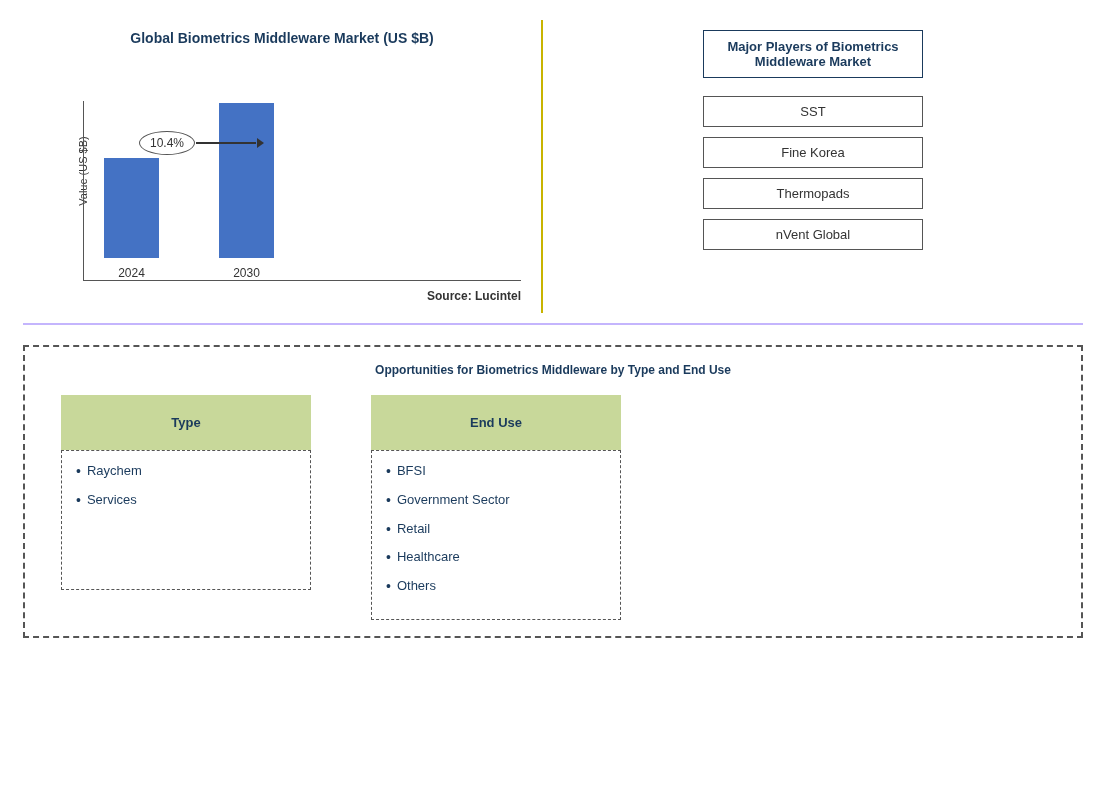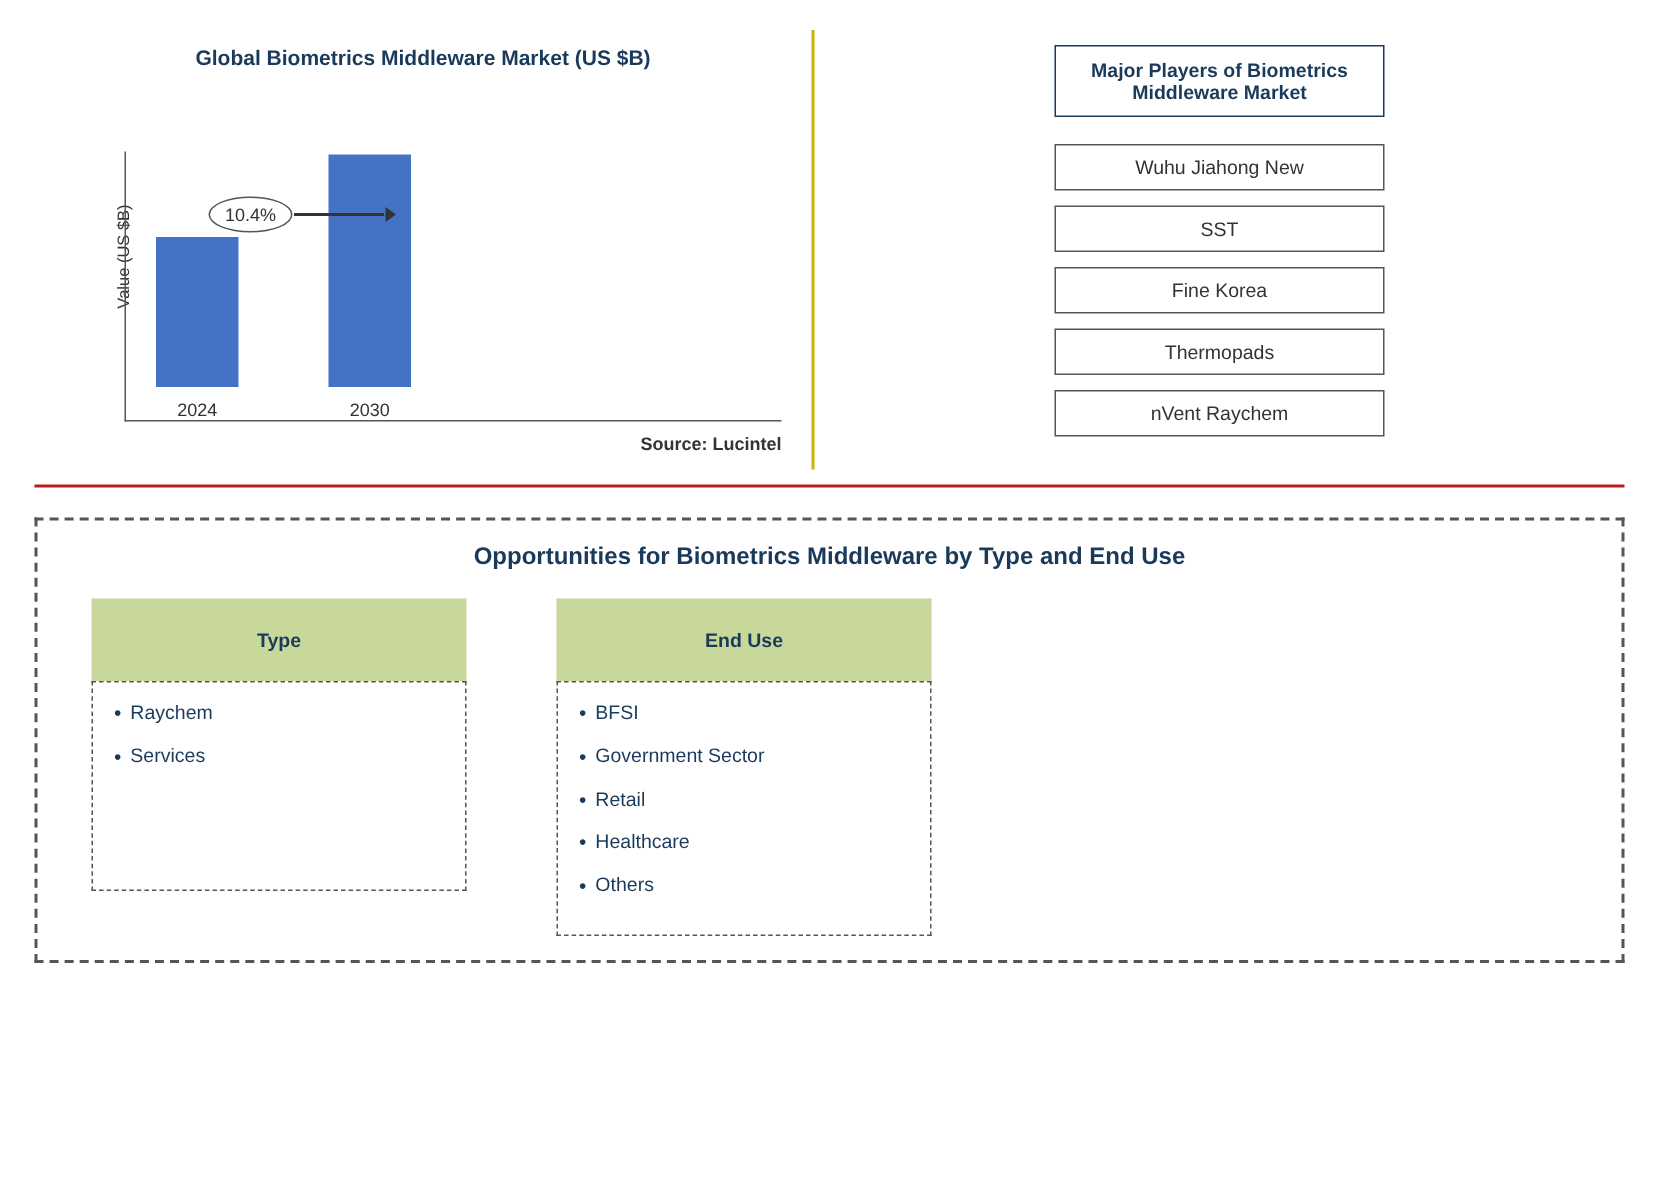--- a/index.html
+++ b/index.html
@@ -13,21 +13,21 @@
 
     .main-container {
       width: 1060px;
       margin: 0 auto;
     }
 
     
     .top-section {
       display: flex;
       width: 100%;
-      border-bottom: 2px solid #b91c1c;
+      border-bottom: 2px solid #c4b5fd;
       margin-bottom: 20px;
       padding-bottom: 10px;
     }
 
     
     .chart-section {
       flex: 0 0 520px;
       padding: 10px 20px;
       border-right: 2px solid #c8b400;
     }
@@ -169,21 +169,21 @@
 
     
     .bottom-section {
       border: 2px dashed #555;
       padding: 16px;
       width: 100%;
     }
 
     .opportunities-title {
       text-align: center;
-      font-size: 16px;
+      font-size: 12px;
       font-weight: bold;
       color: #1a3a5c;
       margin-bottom: 18px;
     }
 
     .opportunity-columns {
       display: flex;
       gap: 60px;
       justify-content: flex-start;
       padding: 0 20px;
@@ -259,25 +259,24 @@
       </div>
 
       <div class="source-text">Source: Lucintel</div>
     </div>
 
     <div class="players-section">
       <div class="players-title">
         <span>Major Players of Biometrics<br>Middleware Market</span>
       </div>
 
-      <div class="player-item">Wuhu Jiahong New</div>
       <div class="player-item">SST</div>
       <div class="player-item">Fine Korea</div>
       <div class="player-item">Thermopads</div>
-      <div class="player-item">nVent Raychem</div>
+      <div class="player-item">nVent Global</div>
     </div>
 
   </div>
 
   <div class="bottom-section">
     <div class="opportunities-title">Opportunities for Biometrics Middleware by Type and End Use</div>
 
     <div class="opportunity-columns">
 
       <div class="opp-column">

